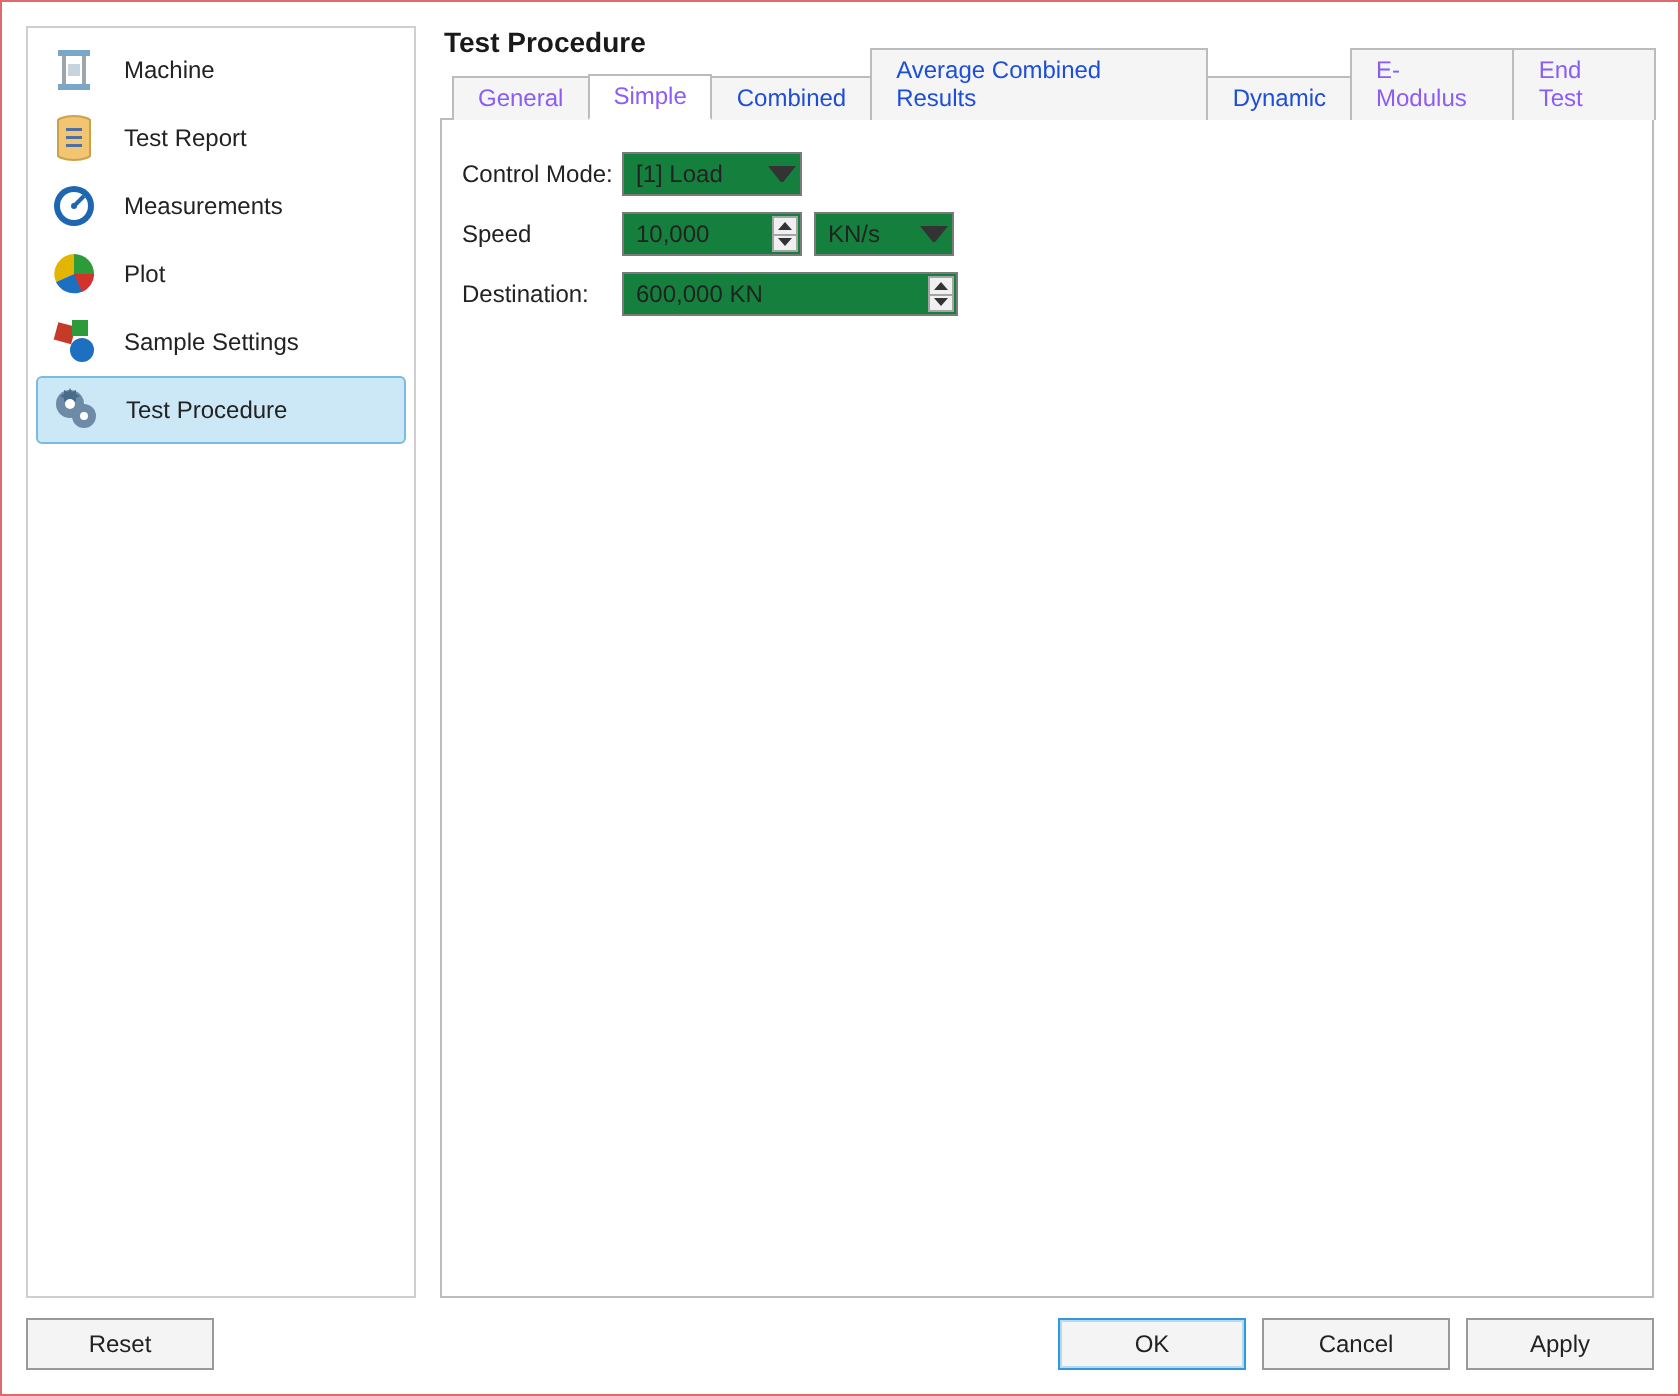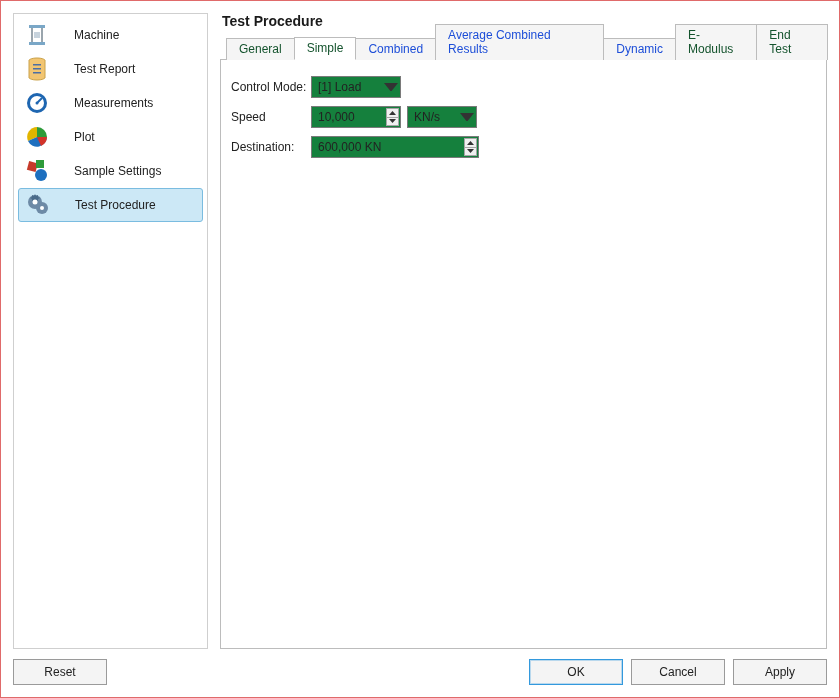--- a/index.html
+++ b/index.html
@@ -8,27 +8,27 @@
   .titlebar{height:30px;background:#f08080;display:flex;align-items:center;position:relative;color:#333;}
   .titlebar .app-icon{width:20px;height:20px;margin-left:6px;display:flex;align-items:center;justify-content:center;}
   .titlebar .title{position:absolute;left:0;right:0;text-align:center;font-size:13px;pointer-events:none;}
   .titlebar .controls{position:absolute;right:0;top:0;height:30px;display:flex;align-items:stretch;}
   .titlebar .help{width:28px;display:flex;align-items:center;justify-content:center;color:#1a4d8f;font-weight:bold;font-size:14px;}
   .titlebar .close{width:48px;background:#c94141;display:flex;align-items:center;justify-content:center;}
   .titlebar .close svg{width:12px;height:12px;}
   .client{flex:1;background:#fff;display:flex;flex-direction:column;padding:12px 12px 10px 12px;box-sizing:border-box;}
   .main{flex:1;display:flex;gap:12px;min-height:0;}
   .sidebar{width:195px;border:1px solid #cfcfcf;background:#fff;box-sizing:border-box;padding:4px 4px;}
-  .side-item{display:flex;align-items:center;height:34px;padding:0 6px;border-radius:3px;cursor:default;gap:24px;}
+  .side-item{display:flex;align-items:center;height:34px;padding:0 6px;border-radius:3px;cursor:default;gap:12px;}
   .side-item .icon{width:26px;height:26px;display:flex;align-items:center;justify-content:center;}
   .side-item.selected{background:#cce8f6;border:1px solid #7abce0;box-sizing:border-box;}
   .content{flex:1;display:flex;flex-direction:column;min-width:0;}
   .content h2{margin:0 0 6px 2px;font-size:14px;font-weight:700;color:#1a1a1a;}
   .tabstrip{display:flex;align-items:flex-end;border-bottom:1px solid #bcbcbc;height:24px;padding-left:6px;}
-  .tab{padding:3px 12px 4px;border:1px solid #bcbcbc;border-bottom:none;background:#f5f5f5;margin-right:-1px;font-size:12px;color:#14532d;position:relative;top:1px;}
+  .tab{padding:3px 12px 4px;border:1px solid #bcbcbc;border-bottom:none;background:#f5f5f5;margin-right:-1px;font-size:12px;color:#8b5cf6;position:relative;top:1px;}
   .tab.disabled{color:#1d4ed8;}
   .tab.active{background:#fff;border-bottom:1px solid #fff;z-index:2;}
   .tabpage{flex:1;border:1px solid #bcbcbc;border-top:none;background:#fff;padding:14px 10px;box-sizing:border-box;}
   .form-row{display:flex;align-items:center;height:26px;margin-bottom:4px;}
   .form-row .lbl{width:80px;}
   .combo,.spin{height:22px;border:1px solid #7a7a7a;background:#15803d;display:flex;align-items:center;box-sizing:border-box;}
   .combo{position:relative;padding:0 18px 0 6px;}
   .combo .arrow{position:absolute;right:2px;top:2px;width:14px;height:16px;display:flex;align-items:center;justify-content:center;}
   .spin{position:relative;padding:0 16px 0 6px;}
   .spin .spinbtns{position:absolute;right:1px;top:1px;width:13px;height:18px;display:flex;flex-direction:column;}

